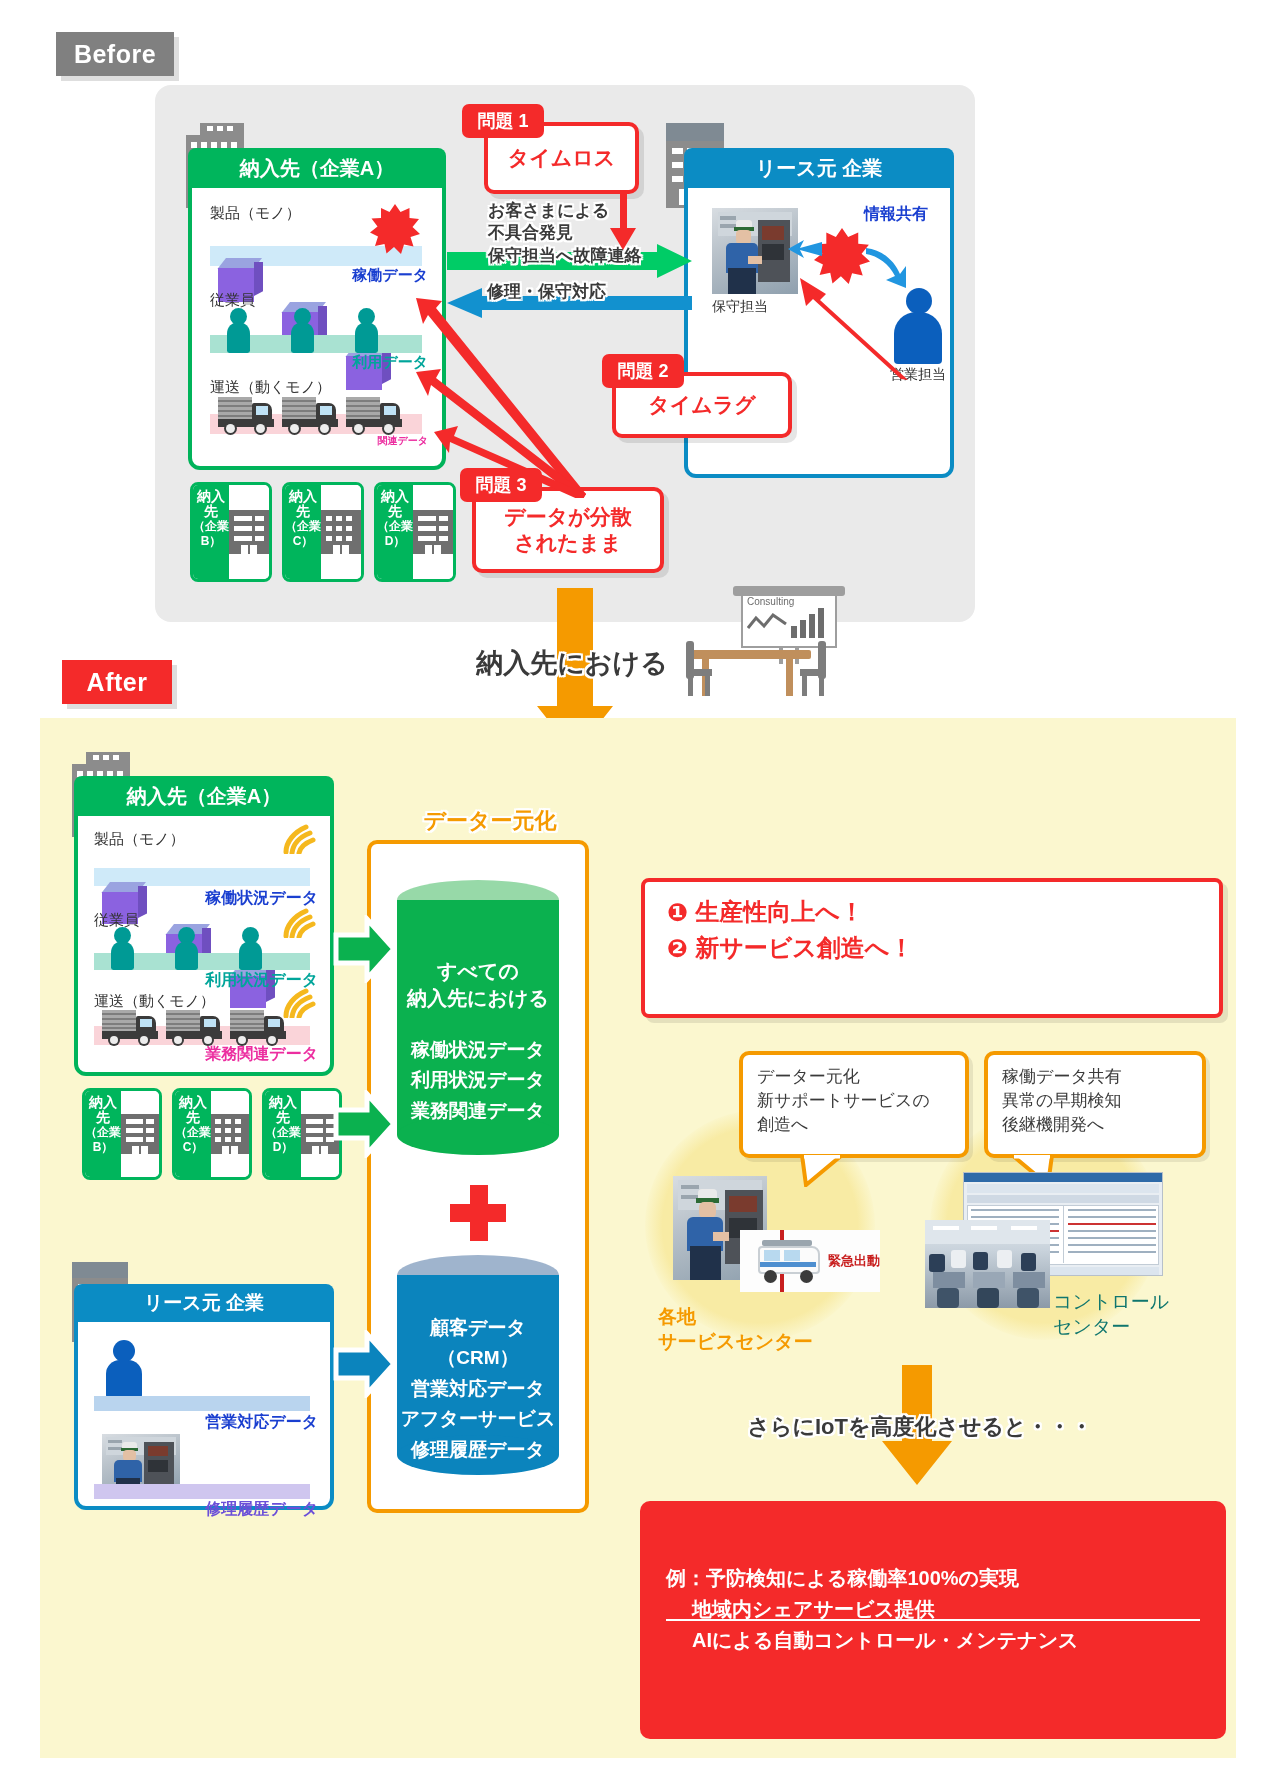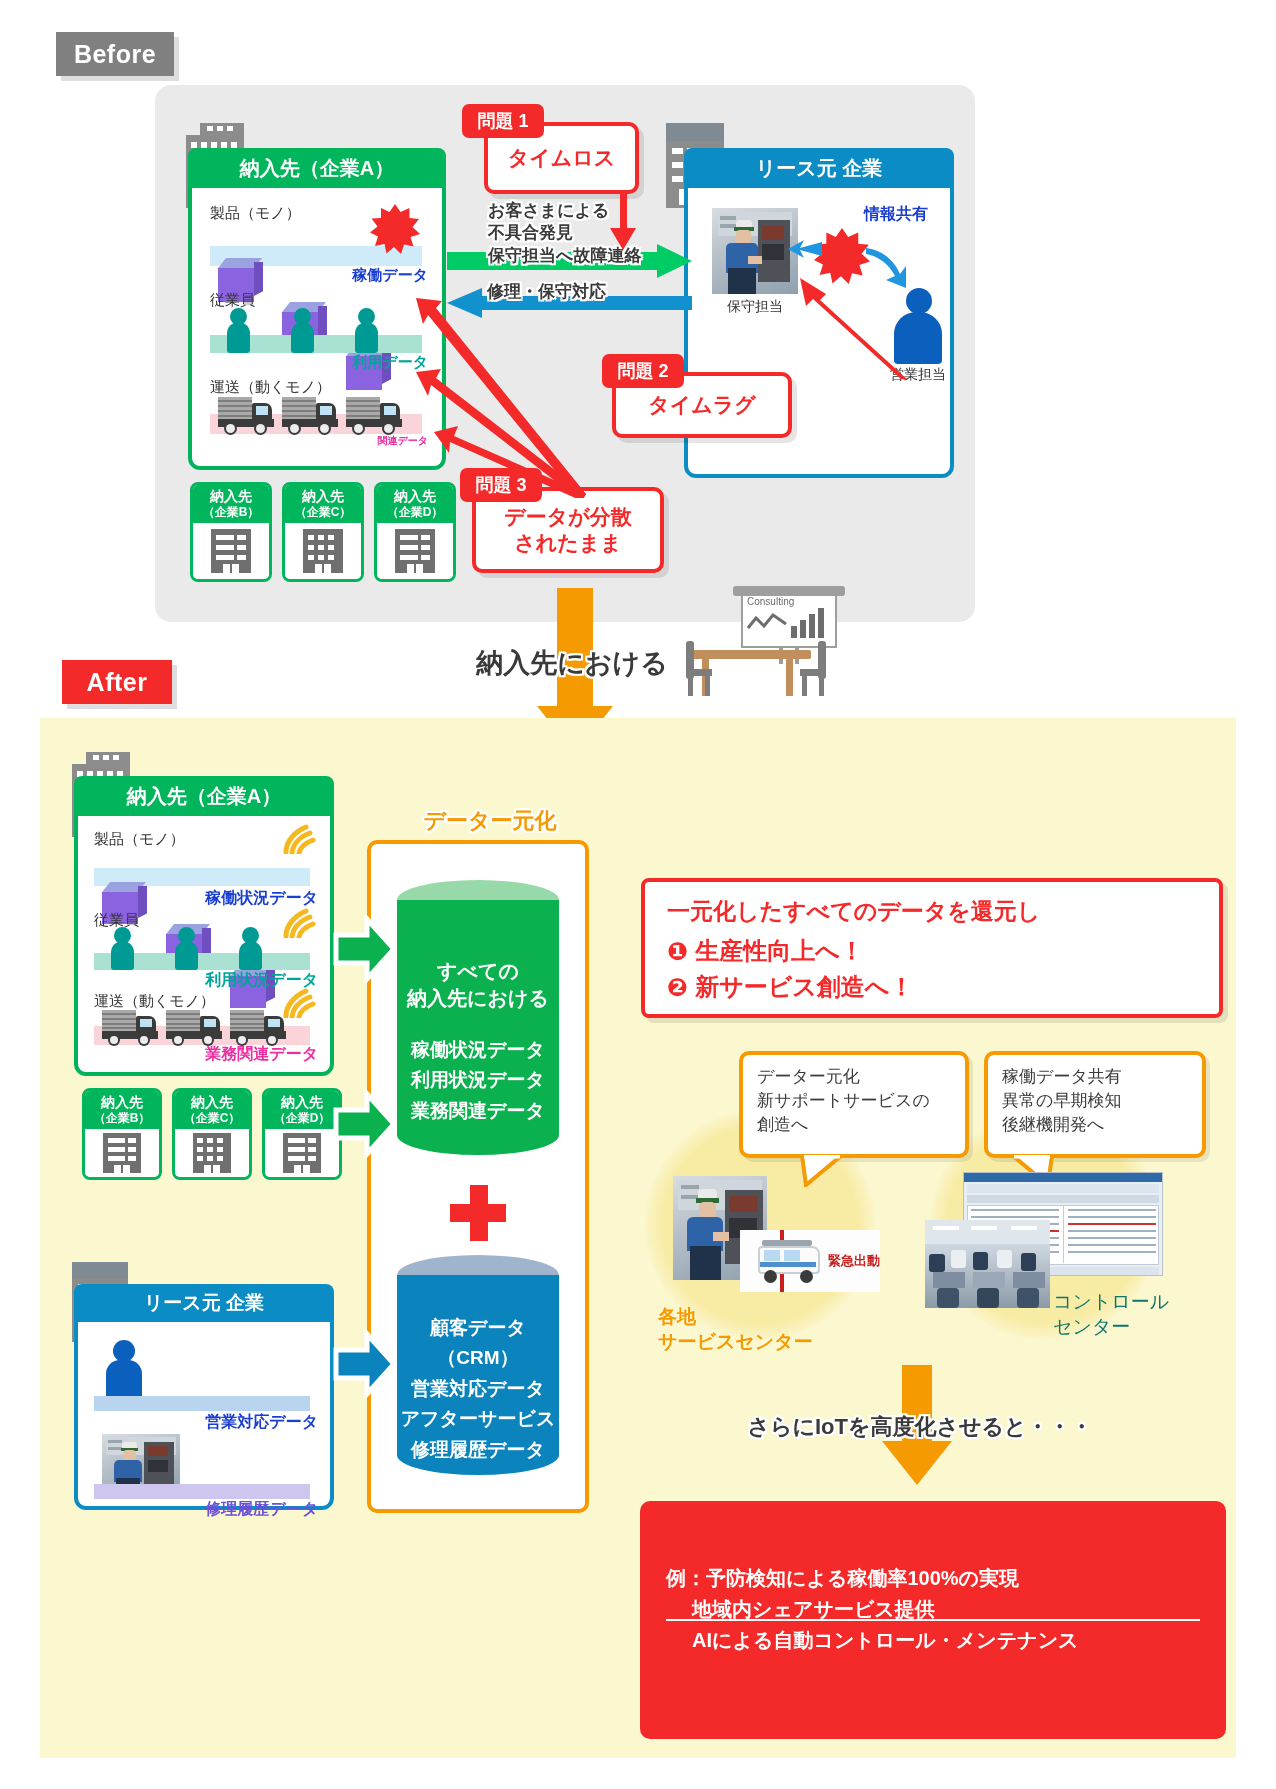--- a/index.html
+++ b/index.html
@@ -41,21 +41,21 @@
   }
   .card-blue-hdr {
     background: #0b8cc4; color: #fff; font-weight: bold;
     display:flex; align-items:center; justify-content:center;
     border-radius: 8px 8px 0 0;
   }
 
   
   .chip {
     background:#fff; border:3px solid #00b55c; border-radius:8px;
-    display:flex; flex-direction:column; overflow:hidden;
+    display:flex; flex-direction:row; overflow:hidden;
   }
   .chip-hdr {
     background:#00b55c; color:#fff; font-weight:bold; text-align:center;
     line-height:1.05; padding:4px 0 5px;
   }
   .chip-body { flex:1; display:flex; align-items:center; justify-content:center; background:#fff; }
 
   
   .cube { position:relative; }
   .cube .face { position:absolute; background:#8b62e0; }
@@ -329,21 +329,21 @@
     <div class="abs" style="left:46px; top:12px; width:32px; height:62px; background:#4e5258;"></div>
     <div class="abs" style="left:50px; top:18px; width:22px; height:14px; background:#7a3b2e;"></div>
     <div class="abs" style="left:50px; top:36px; width:22px; height:16px; background:#2f3338;"></div>
     <div class="abs" style="left:24px; top:12px; width:16px; height:9px; background:#eaeaea; border-radius:3px 3px 0 0;"></div>
     <div class="abs" style="left:22px; top:19px; width:20px; height:4px; background:#2d6a35;"></div>
     <div class="abs" style="left:24px; top:22px; width:15px; height:14px; background:#e3c0a4; border-radius:4px;"></div>
     <div class="abs" style="left:14px; top:35px; width:32px; height:30px; background:#2f63a8; border-radius:5px 5px 0 0;"></div>
     <div class="abs" style="left:16px; top:60px; width:28px; height:26px; background:#20314a;"></div>
     <div class="abs" style="left:36px; top:48px; width:14px; height:8px; background:#e3c0a4;"></div>
   </div>
-  <div class="abs" style="left:24px; top:146px; width:86px; text-align:center; font-size:14px; color:#333;">保守担当</div>
+  <div class="abs" style="left:24px; top:146px; width:86px; text-align:left; font-size:14px; color:#333;">保守担当</div>
 
   <div class="abs" style="right:22px; top:52px; font-size:16px; font-weight:bold; color:#1a3fd0;">情報共有</div>
 
   <div class="abs burst" style="left:126px; top:76px; width:56px; height:56px;"></div>
 
   <svg class="abs" style="left:96px; top:84px;" width="40" height="26" viewBox="0 0 40 26">
     <path d="M38 6 L16 12 L20 4 L4 13 L20 22 L16 14 L38 20 Z" fill="#2196e0"></path>
   </svg>
 
   <svg class="abs" style="left:176px; top:92px;" width="46" height="48" viewBox="0 0 46 48">
@@ -714,21 +714,20 @@
 </svg>
 <svg class="abs" style="left:333px; top:1090px;" width="64" height="68" viewBox="0 0 64 68">
   <path d="M3 20 L34 20 L34 4 L61 34 L34 64 L34 48 L3 48 Z" fill="#0bb14f" stroke="#fff" stroke-width="5"></path>
 </svg>
 <svg class="abs" style="left:333px; top:1330px;" width="64" height="68" viewBox="0 0 64 68">
   <path d="M3 20 L34 20 L34 4 L61 34 L34 64 L34 48 L3 48 Z" fill="#0b84bd" stroke="#fff" stroke-width="5"></path>
 </svg>
 
 <div class="abs" style="left:641px; top:878px; width:582px; height:140px; background:#fff; border:4px solid #f42a2a; border-radius:8px;
             box-shadow:5px 5px 0 rgba(0,0,0,0.09); padding:14px 22px;">
-  <div style="color:#f42a2a; font-weight:bold; font-size:23px; margin-bottom:8px;">一元化したすべてのデータを還元し</div>
   <div style="display:flex; align-items:center; gap:7px; margin-bottom:4px;">
     <span style="color:#f42a2a; font-weight:bold; font-size:25px;">❶</span>
     <span style="color:#f42a2a; font-weight:bold; font-size:24px;">生産性向上へ！</span>
   </div>
   <div style="display:flex; align-items:center; gap:7px;">
     <span style="color:#f42a2a; font-weight:bold; font-size:25px;">❷</span>
     <span style="color:#f42a2a; font-weight:bold; font-size:24px;">新サービス創造へ！</span>
   </div>
 </div>
 

